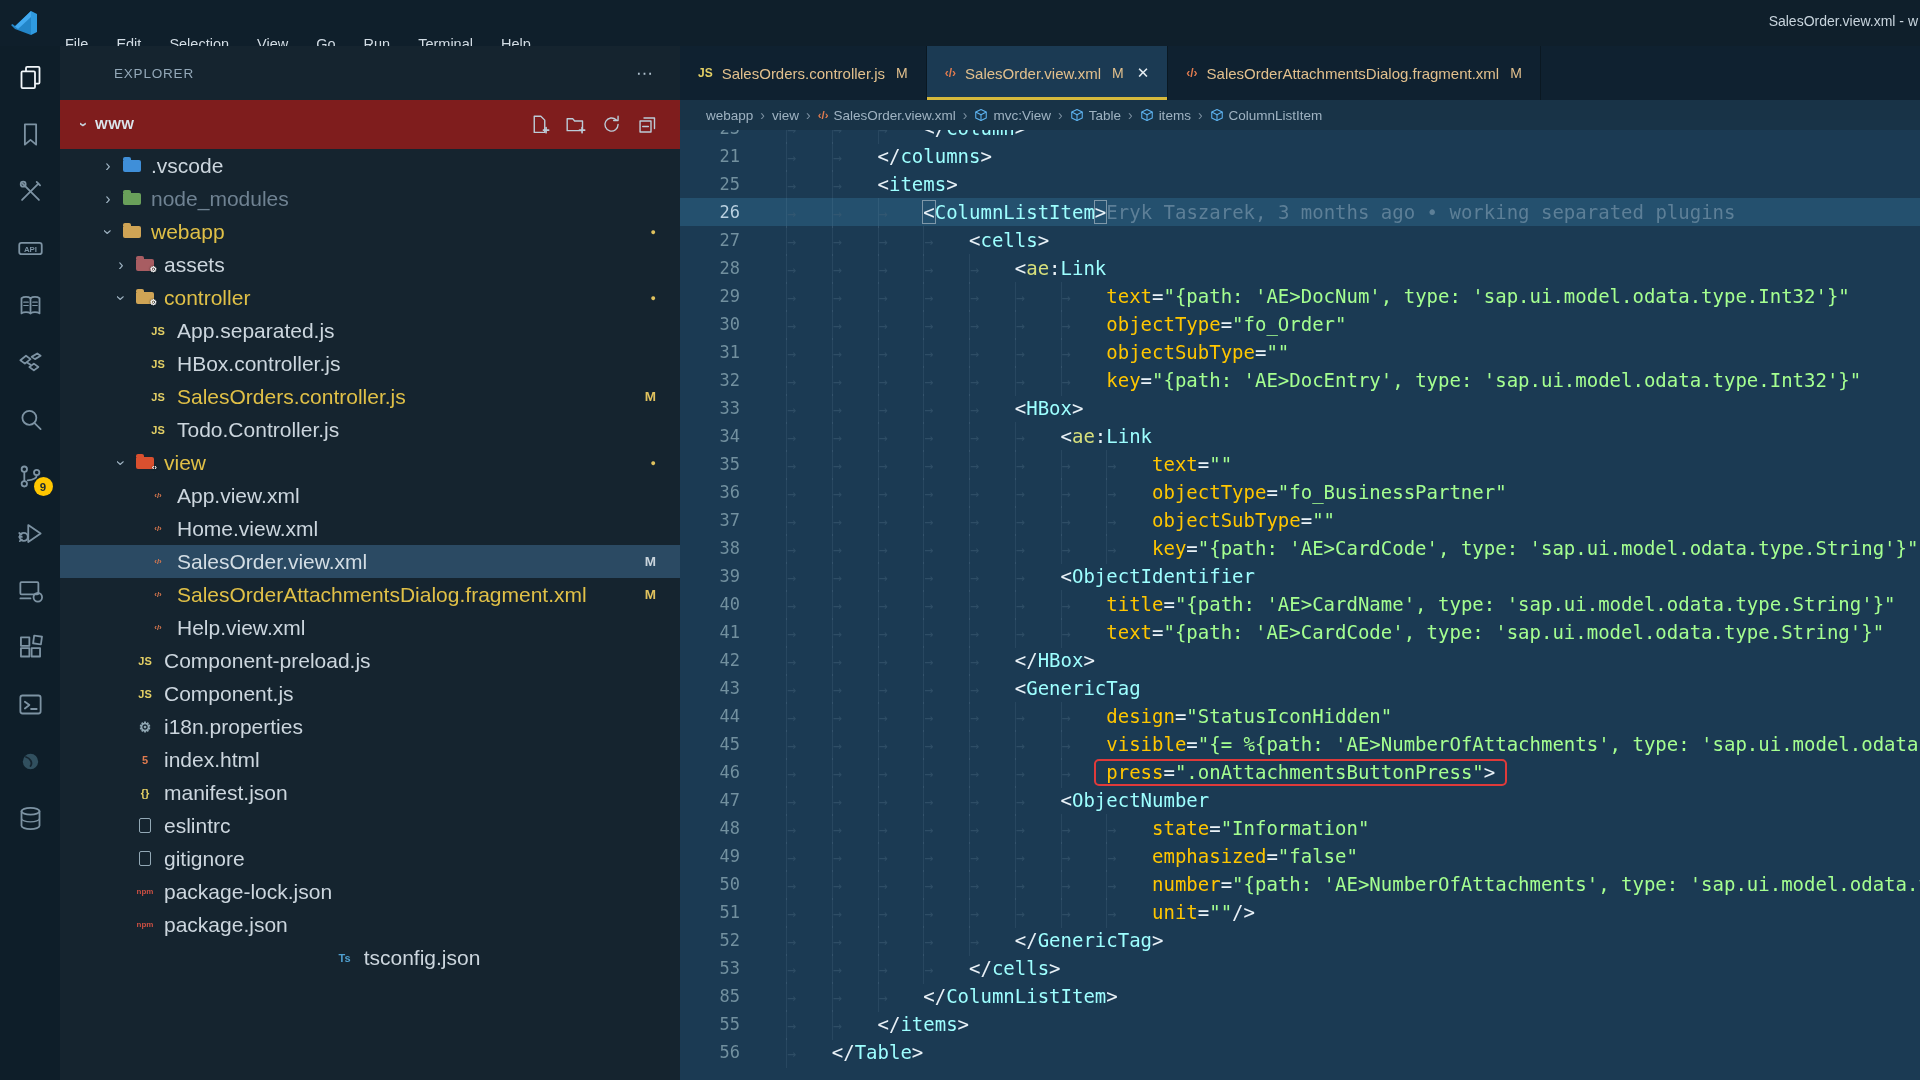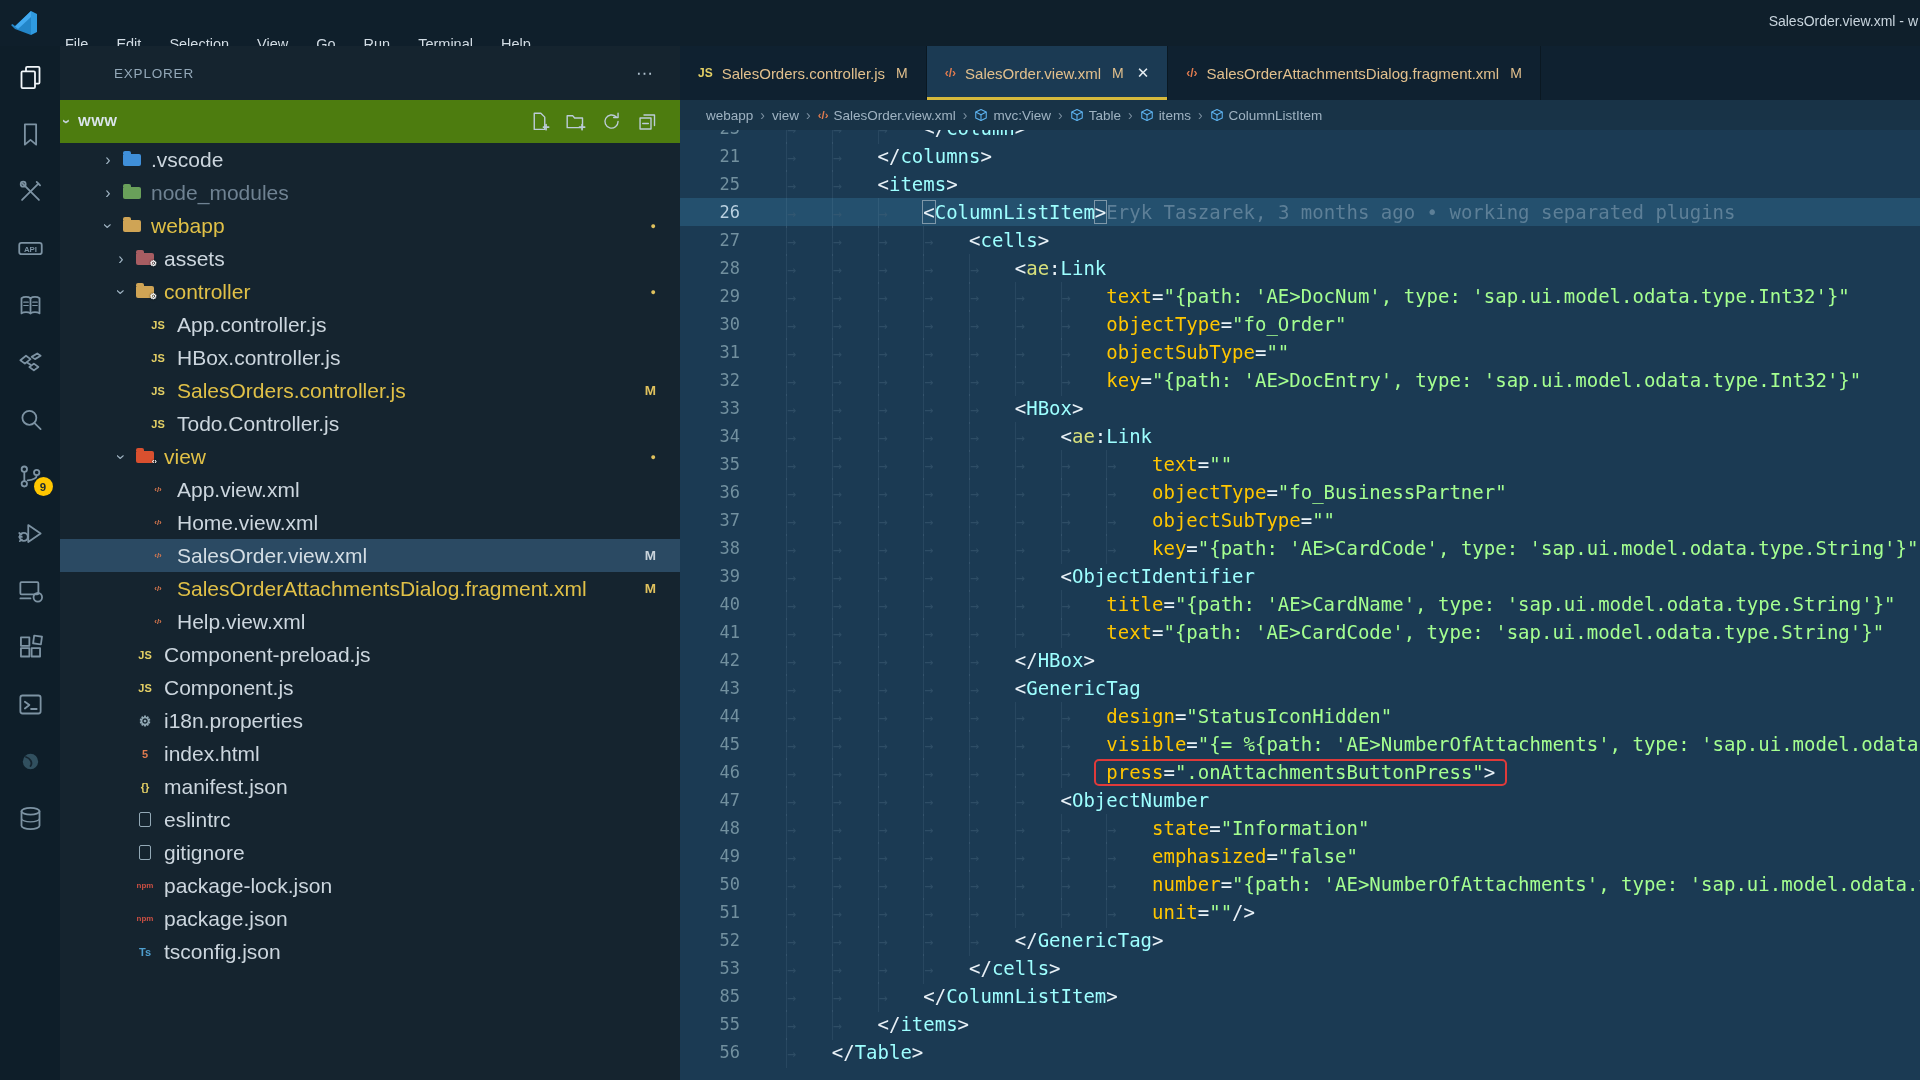--- a/index.html
+++ b/index.html
@@ -28,21 +28,21 @@
   .act .abadge { position:absolute; right:-9px; bottom:-6px; background:#ffc600; color:#1d2a33;
                  width:19px; height:19px; border-radius:50%; font-size:11.5px; font-weight:bold;
                  display:flex; align-items:center; justify-content:center; }
 
   
   .sidebar { width:620px; background:#15242f; flex:0 0 auto; display:flex; flex-direction:column; position:relative; }
   .sb-head { height:54px; display:flex; align-items:center; justify-content:space-between;
              padding:0 26px 0 54px; }
   .sb-title { color:#93a8b8; font-size:13.5px; letter-spacing:.8px; }
   .sb-more { color:#aebfcc; font-size:17px; letter-spacing:1px; cursor:default; }
-  .sb-section { height:43px; background:#4d7c0f; display:flex; align-items:center; padding:0 14px 0 5px; }
+  .sb-section { height:49px; background:#7f1d1d; display:flex; align-items:center; padding:0 14px 0 22px; }
   .sb-sec-chev { color:#c6d3dd; font-size:15px; margin-right:8px; display:inline-block; transform:rotate(90deg); font-weight:bold;}
   .sb-sec-name { color:#dbe5ec; font-size:13.5px; font-weight:bold; letter-spacing:.4px; flex:1; }
   .sb-tools { display:flex; gap:15px; margin-right:8px; }
   .sb-tool { width:21px; height:21px; color:#bcccd8; }
   .sb-tool svg { width:21px; height:21px; }
 
   .tree { flex:1; overflow:hidden; padding-top:0; }
   .trow { height:33px; display:flex; align-items:center; position:relative; cursor:default; }
   .trow.selected { background:#2b4a63; }
   .tlabel { font-size:21px; color:#ccd6de; white-space:nowrap; }
@@ -297,21 +297,21 @@
               <span class="f-overlay">⚙</span>
             </span>
             <span class="tlabel">controller</span>
             <span class="badge dot">●</span>
           </div>
           <div class="trow" style="padding-left: 66px;">
             <span class="chev"></span>
             <span class="ticon">
               <span class="glyph" style="color: rgb(227, 207, 101); font-size: 11px;">JS</span>
             </span>
-            <span class="tlabel">App.controller.js</span>
+            <span class="tlabel">App.separated.js</span>
           </div>
           <div class="trow" style="padding-left: 66px;">
             <span class="chev"></span>
             <span class="ticon">
               <span class="glyph" style="color: rgb(227, 207, 101); font-size: 11px;">JS</span>
             </span>
             <span class="tlabel">HBox.controller.js</span>
           </div>
           <div class="trow mod" style="padding-left: 66px;">
             <span class="chev"></span>
@@ -430,21 +430,21 @@
             </span>
             <span class="tlabel">package-lock.json</span>
           </div>
           <div class="trow" style="padding-left: 53px;">
             <span class="chev"></span>
             <span class="ticon">
               <span class="glyph" style="color: rgb(201, 79, 67); font-size: 8px;">npm</span>
             </span>
             <span class="tlabel">package.json</span>
           </div>
-          <div class="trow" style="padding-left: 53px;">
+          <div class="trow" style="padding-left: 53px; justify-content: center;">
             <span class="chev"></span>
             <span class="ticon">
               <span class="glyph" style="color: rgb(79, 159, 207); font-size: 11px;">Ts</span>
             </span>
             <span class="tlabel">tsconfig.json</span>
           </div>
         </div>
     </div>
 
     <div class="editor">

